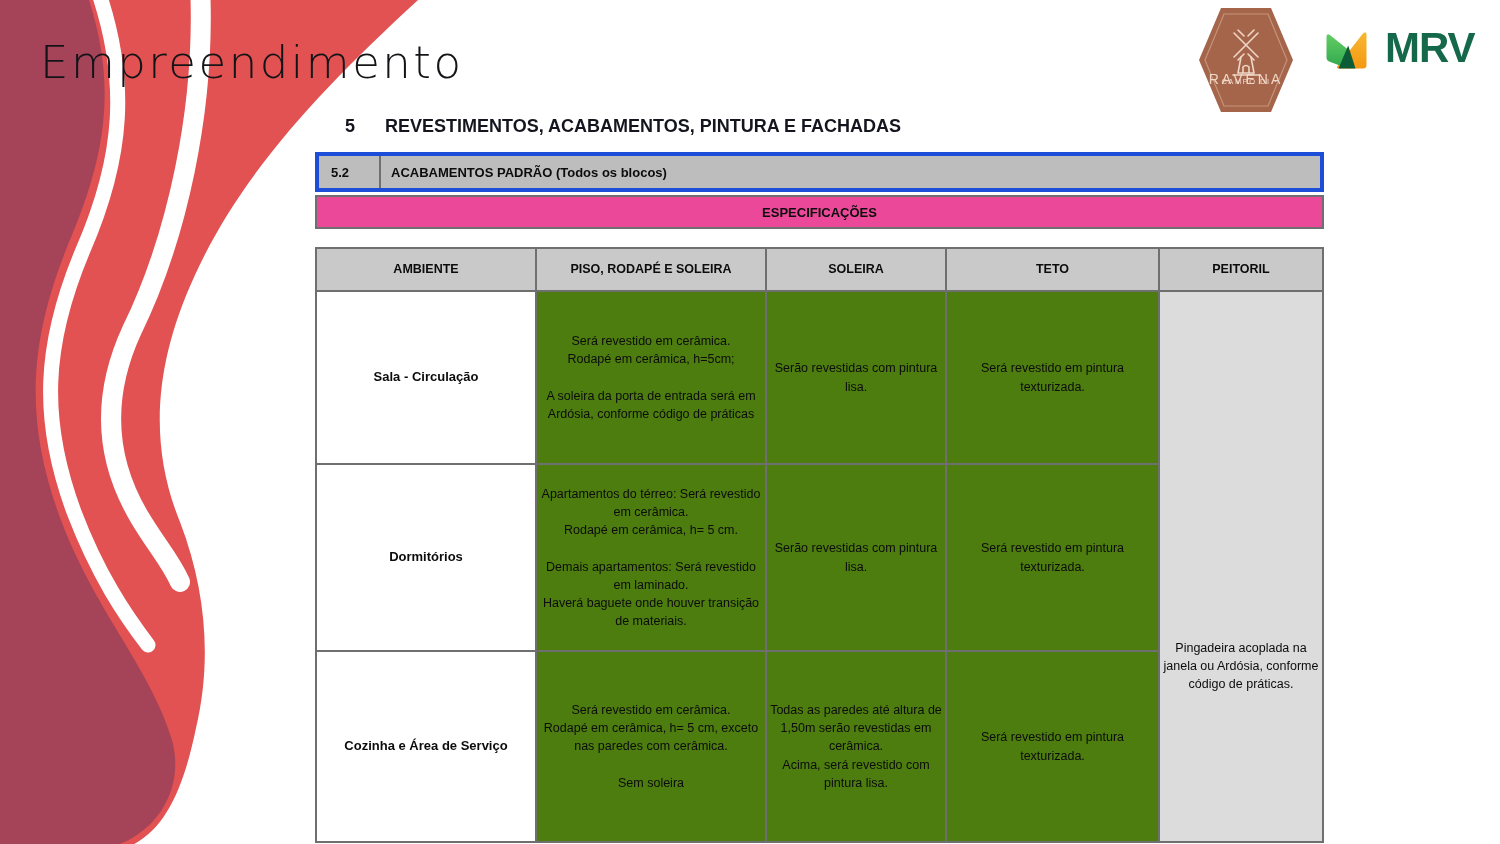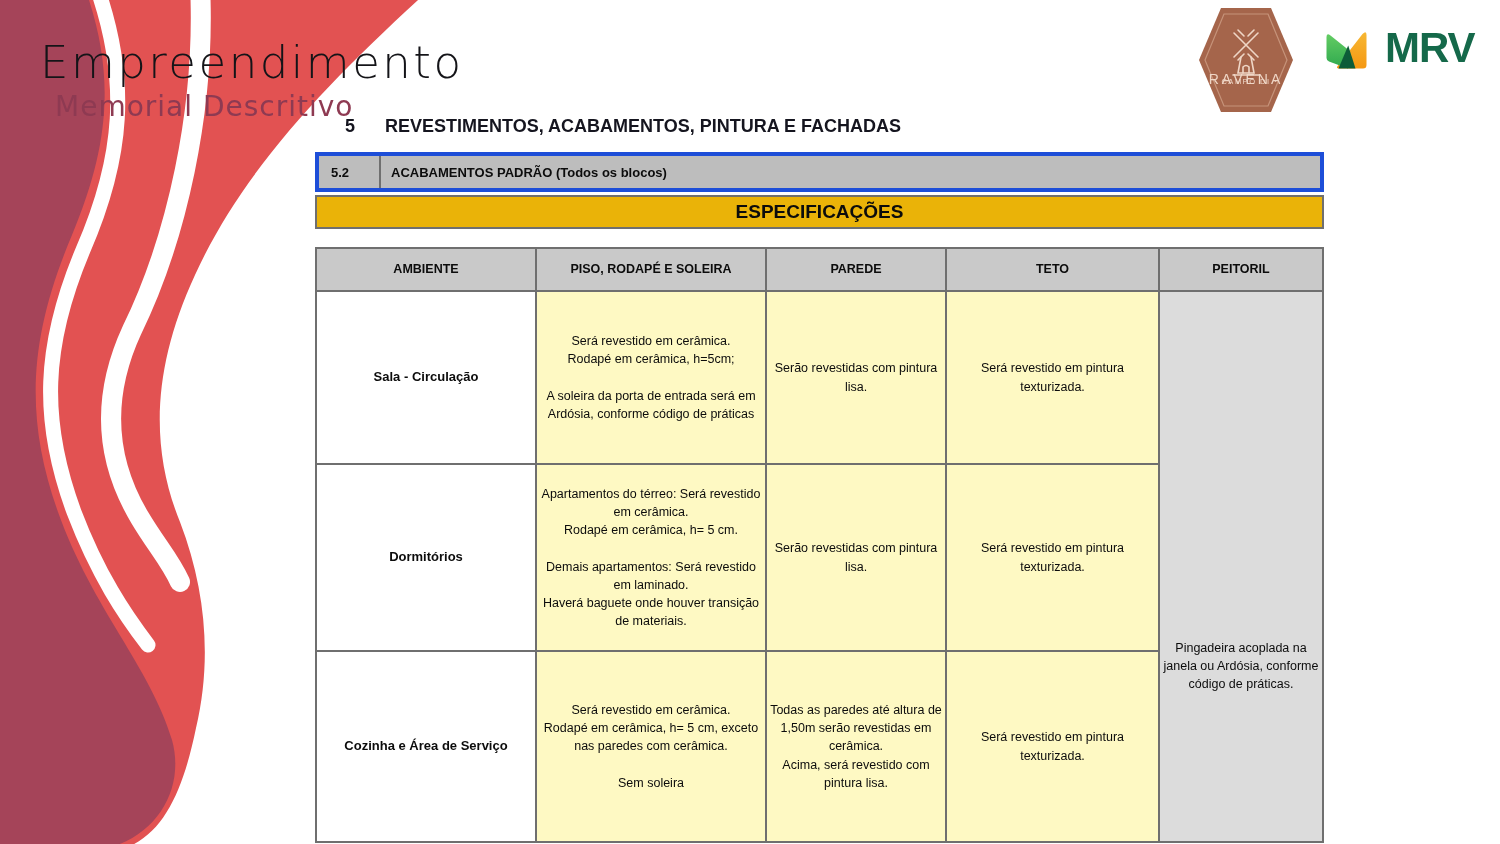--- a/index.html
+++ b/index.html
@@ -48,38 +48,38 @@
   .tbl{position:absolute; left:315px; top:152px; width:1009px; font-size:12.5px; color:#0c0c0c;}
   .tbl *{box-sizing:border-box;}
   .row-sec{
     display:flex; height:40px; border:4px solid #1d4ed8; background:#BDBDBD;
   }
   .sec-num{width:62px; border-right:2px solid #6f6f6f; display:flex; align-items:center;
     padding-left:12px; font-weight:bold; font-size:13px;}
   .sec-label{flex:1; display:flex; align-items:center; padding-left:10px;
     font-weight:bold; font-size:13px;}
   .row-espec{
-    margin-top:3px; height:34px; border:2px solid #6f6f6f; background:#eab308;
+    margin-top:3px; height:34px; border:2px solid #6f6f6f; background:#ec4899;
     display:flex; align-items:center; justify-content:center;
-    font-weight:bold; font-size:19px;
+    font-weight:bold; font-size:13px;
   }
   .grid{
     margin-top:18px;
     display:grid;
     grid-template-columns:220px 230px 180px 213px 164px;
     grid-template-rows:43px 173px 187px 191px;
     border-left:2px solid #6f6f6f; border-top:2px solid #6f6f6f;
   }
   .cell{
     border-right:2px solid #6f6f6f; border-bottom:2px solid #6f6f6f;
     display:flex; align-items:center; justify-content:center;
     text-align:center; padding:4px 3px; line-height:1.45;
   }
   .colhead{background:#C9C9C9; font-weight:bold; font-size:12.5px;}
-  .data{background:#fef9c3;}
+  .data{background:#4d7c0f;}
   .amb{background:#ffffff; font-weight:bold; font-size:13px;}
   .pre{white-space:pre-line;}
   .peitoril{
     grid-column:5; grid-row:2 / span 3; background:#DCDCDC;
     align-items:flex-start; padding-top:347px;
   }
 </style>
 </head>
 <body>
 
@@ -88,21 +88,20 @@
   <svg class="swoosh" width="1500" height="844" viewBox="0 0 1500 844" aria-hidden="true">
     <path fill="#E25252" d="M-20,-20 L440,-20 C335,75 245,165 195,275 C152,368 150,448 180,522
          C206,590 212,660 196,728 C182,796 160,844 110,852 L-20,852 Z"></path>
     <path fill="#A54459" d="M-20,-20 L82,-20 C116,70 111,142 72,235 C29,337 24,416 58,512
          C93,610 150,666 172,740 C187,794 150,850 80,852 L-20,852 Z"></path>
     <path fill="none" stroke="#ffffff" stroke-width="15" stroke-linecap="round" d="M96,-15 C130,80 123,158 83,250 C43,345 40,420 74,512 C98,575 125,615 148,645"></path>
     <path fill="none" stroke="#ffffff" stroke-width="20" stroke-linecap="round" d="M200,-15 C206,110 176,240 132,330 C102,395 104,458 140,518 C156,545 170,560 180,582"></path>
   </svg>
 
   <div class="title">Empreendimento</div>
-  <div class="subtitle">Memorial Descritivo</div>
 
   <div class="badge">
     <svg width="98" height="110" viewBox="0 0 98 110">
       <polygon points="24,3 74,3 96,55 74,107 24,107 2,55" fill="#A5654B"></polygon>
       <polygon points="27,9 71,9 90,55 71,101 27,101 8,55" fill="none" stroke="#C6937A" stroke-width="1.2"></polygon>
       <g stroke="#EFD6C6" stroke-width="1.6" fill="none" stroke-linecap="round">
         <path d="M37,28 L61,52 M61,28 L37,52"></path>
         <path d="M41,25 L47,31 M57,25 L51,31 M41,55 L47,49 M57,55 L51,49"></path>
         <path d="M44,52 L41,68 L57,68 L54,52"></path>
         <path d="M46,68 L46,62 Q49,59 52,62 L52,68"></path>
@@ -143,21 +142,21 @@
       <div class="sec-num">5.2</div>
       <div class="sec-label">ACABAMENTOS PADRÃO (Todos os blocos)</div>
     </div>
 
     <div class="row-espec">ESPECIFICAÇÕES</div>
 
     <div class="grid">
 
       <div class="cell colhead">AMBIENTE</div>
       <div class="cell colhead">PISO, RODAPÉ E SOLEIRA</div>
-      <div class="cell colhead">PAREDE</div>
+      <div class="cell colhead">SOLEIRA</div>
       <div class="cell colhead">TETO</div>
       <div class="cell colhead">PEITORIL</div>
 
       <div class="cell peitoril pre">Pingadeira acoplada na janela ou Ardósia, conforme código de práticas.</div>
 
       <div class="cell amb">Sala - Circulação</div>
       <div class="cell data pre">Será revestido em cerâmica.
 Rodapé em cerâmica, h=5cm;
 
 A soleira da porta de entrada será em Ardósia, conforme código de práticas</div>

